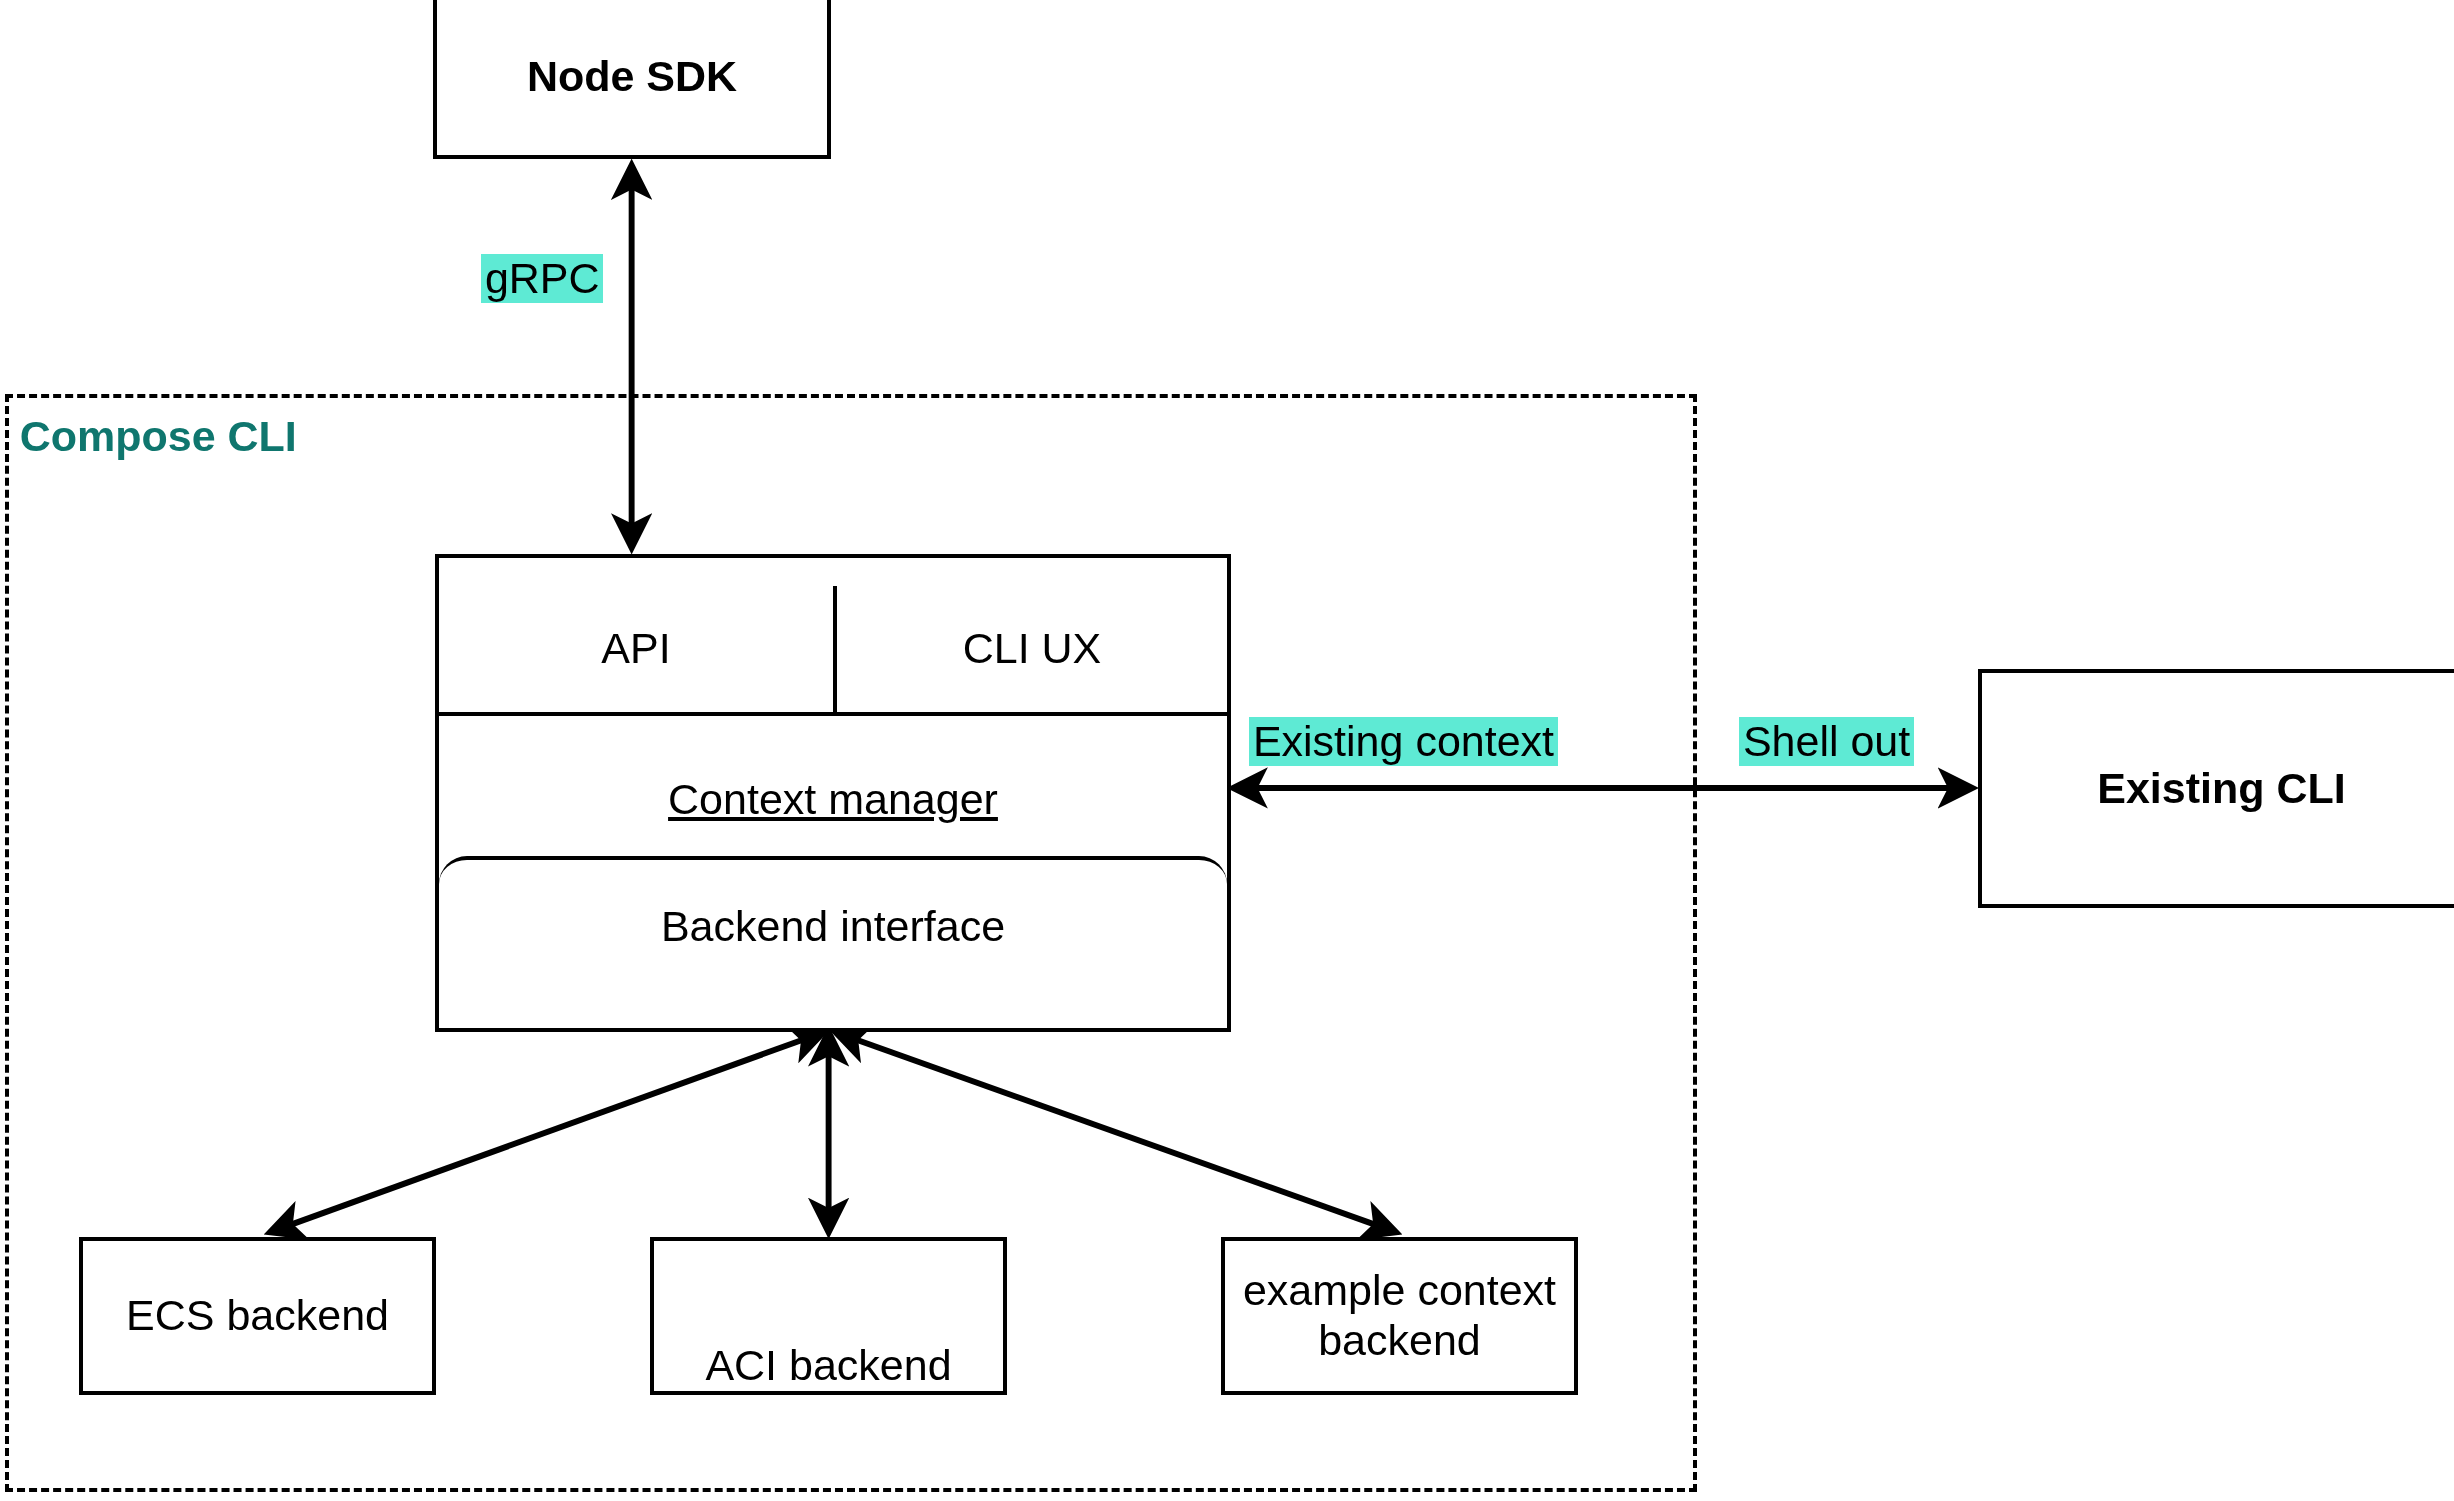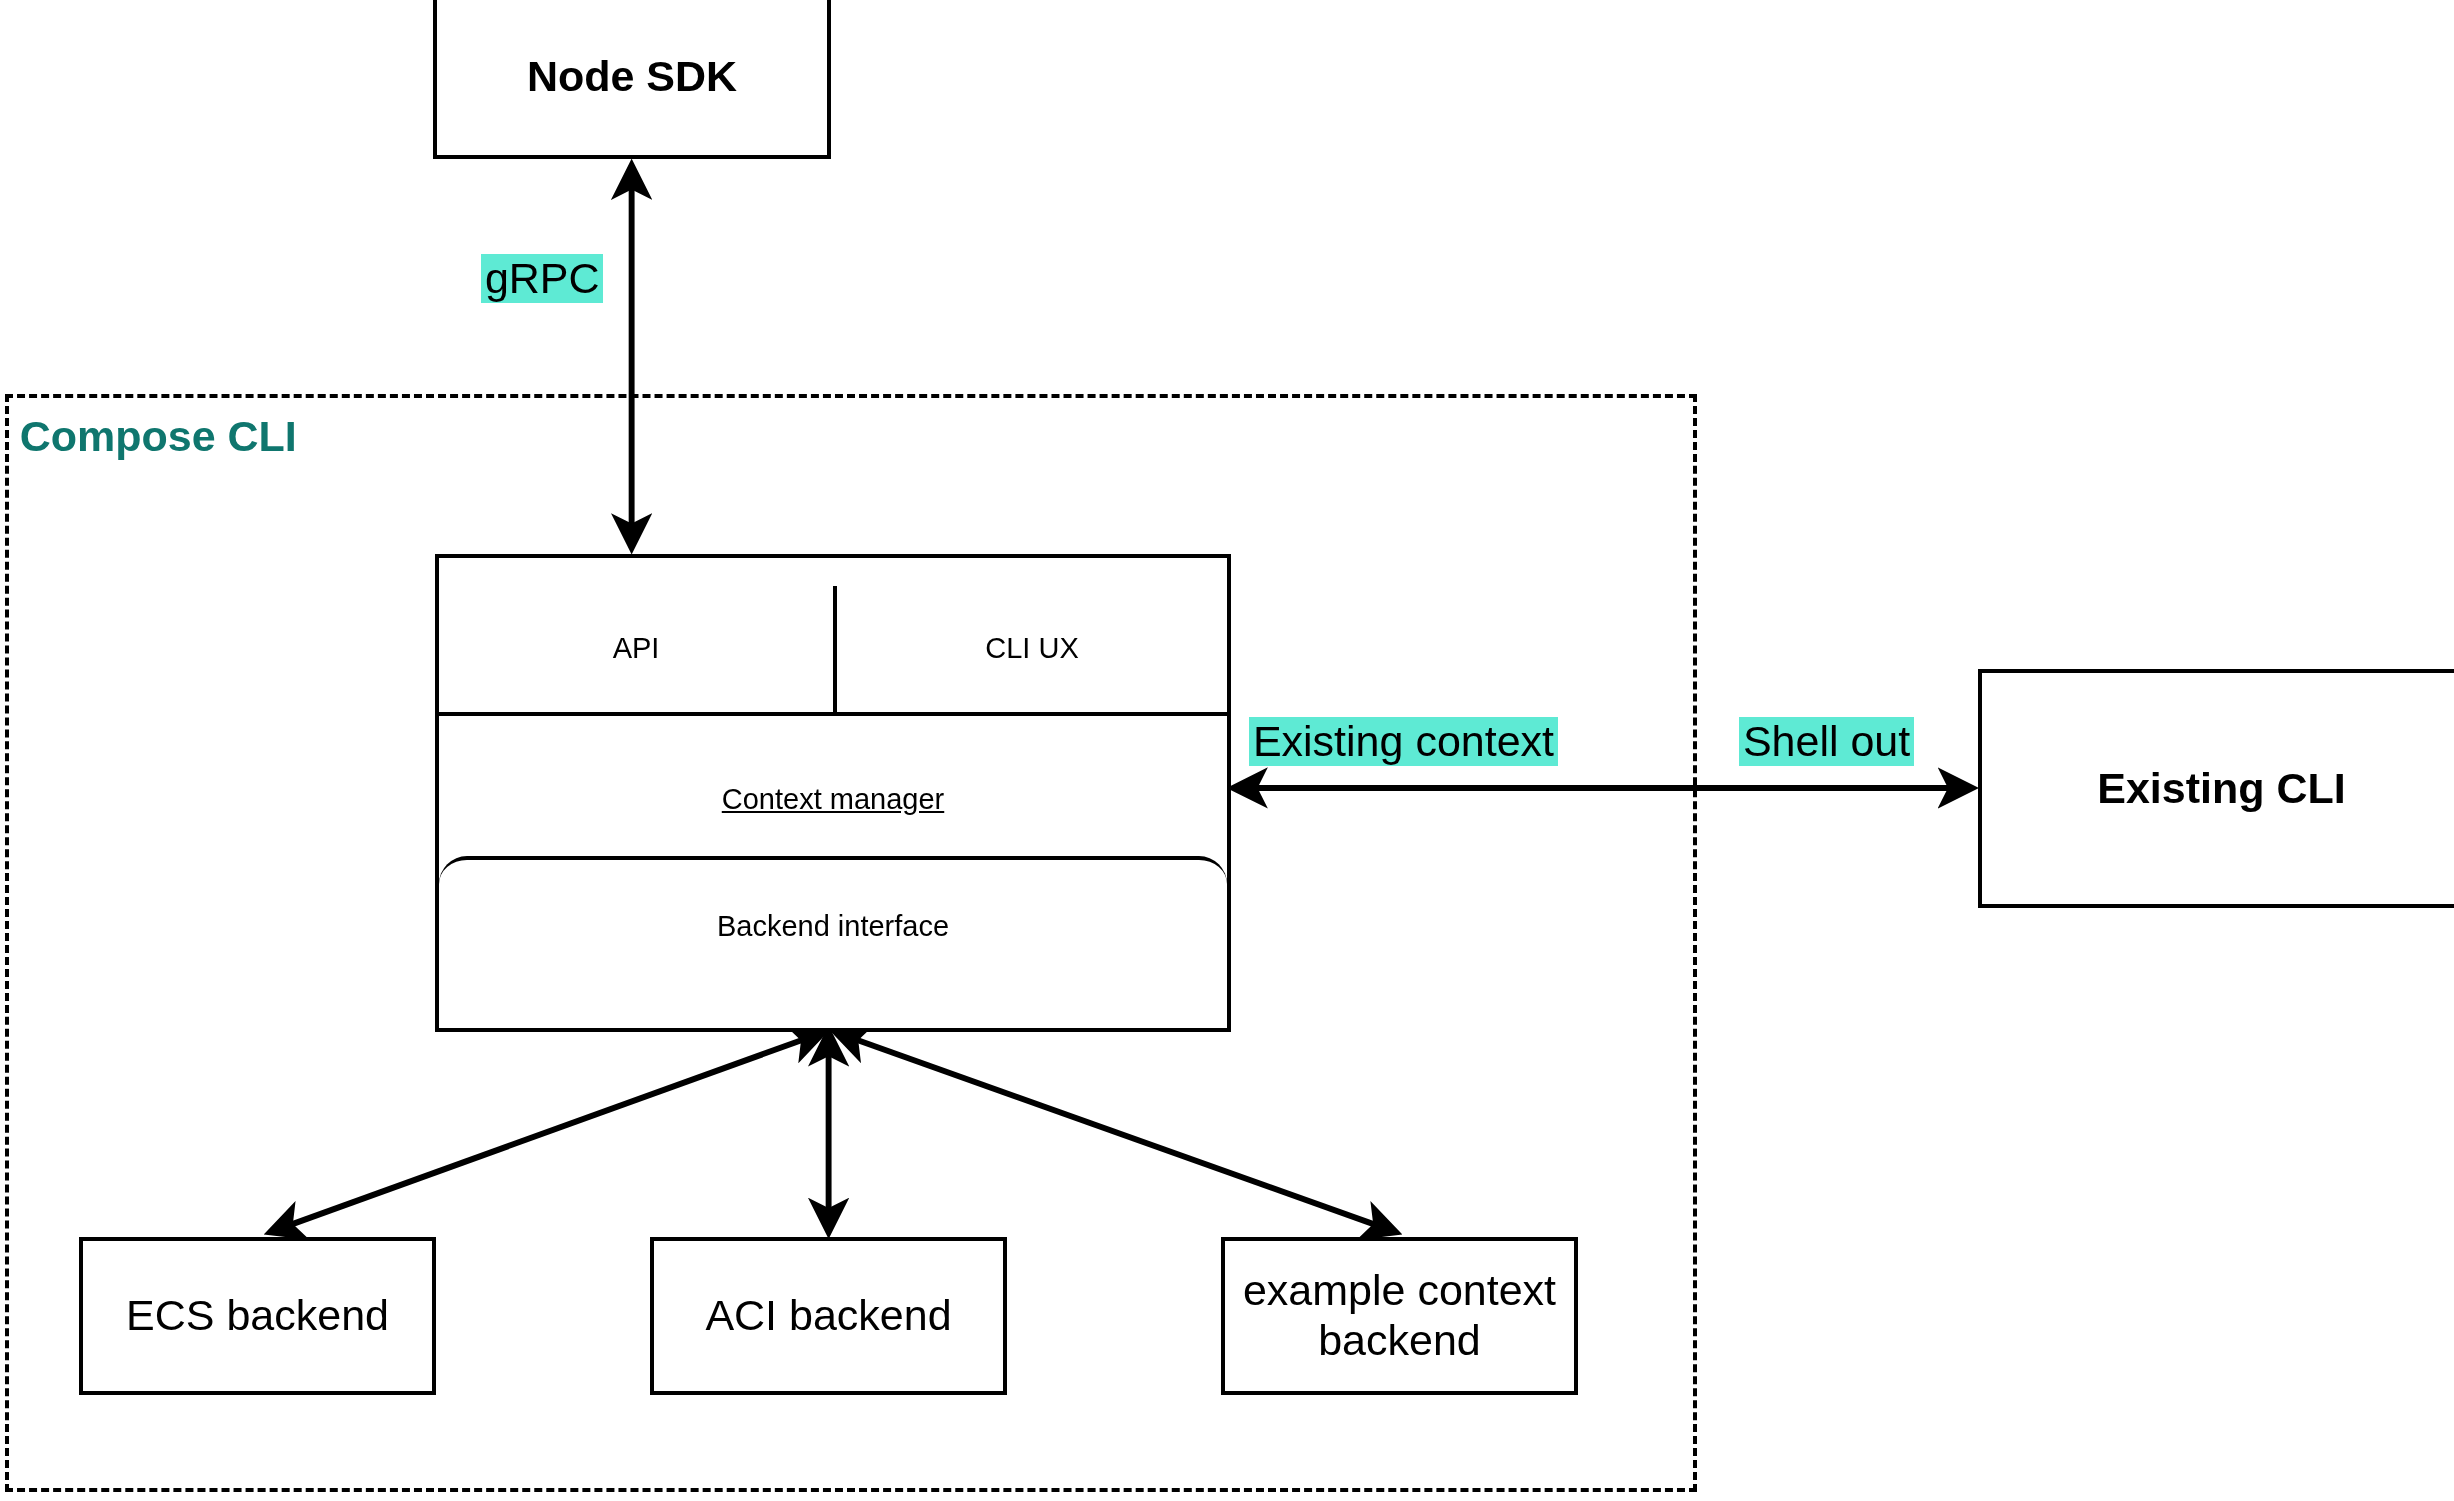--- a/index.html
+++ b/index.html
@@ -69,21 +69,21 @@
   }
   .stack-row.divided-top {
     border-top: 4.9px solid #000000;
   }
   .stack-cell {
     box-sizing: border-box;
     display: flex;
     align-items: center;
     justify-content: center;
     text-align: center;
-    font-size: 29px;
+    font-size: 43px;
     color: #000000;
     line-height: 1.16;
     margin-top: 28px;
   }
   .stack-cell.with-left-border {
     border-left: 4.9px solid #000000;
   }
   .edge-label {
     position: absolute;
     font-size: 43px;
@@ -164,21 +164,21 @@
   <div class="edge-label" style="left:1739px; top:717px;">Shell out</div>
 
   <div class="node-box bold" style="left:1978px; top:669px; width:487px; height:239px;">
     <span>Existing CLI</span>
   </div>
 
   <div class="node-box" style="left:79px; top:1237px; width:357px; height:158px;">
     <span>ECS backend</span>
   </div>
 
-  <div class="node-box" style="left:650px; top:1237px; width:357px; height:158px;">
+  <div class="node-box" style="left:650px; top:1237px; width:357px; height:158px;align-items:flex-end;">
     <span>ACI backend</span>
   </div>
 
   <div class="node-box" style="left:1221px; top:1237px; width:357px; height:158px; flex-direction:column;">
     <span>example context</span>
     <span>backend</span>
   </div>
 
 </div>
 

